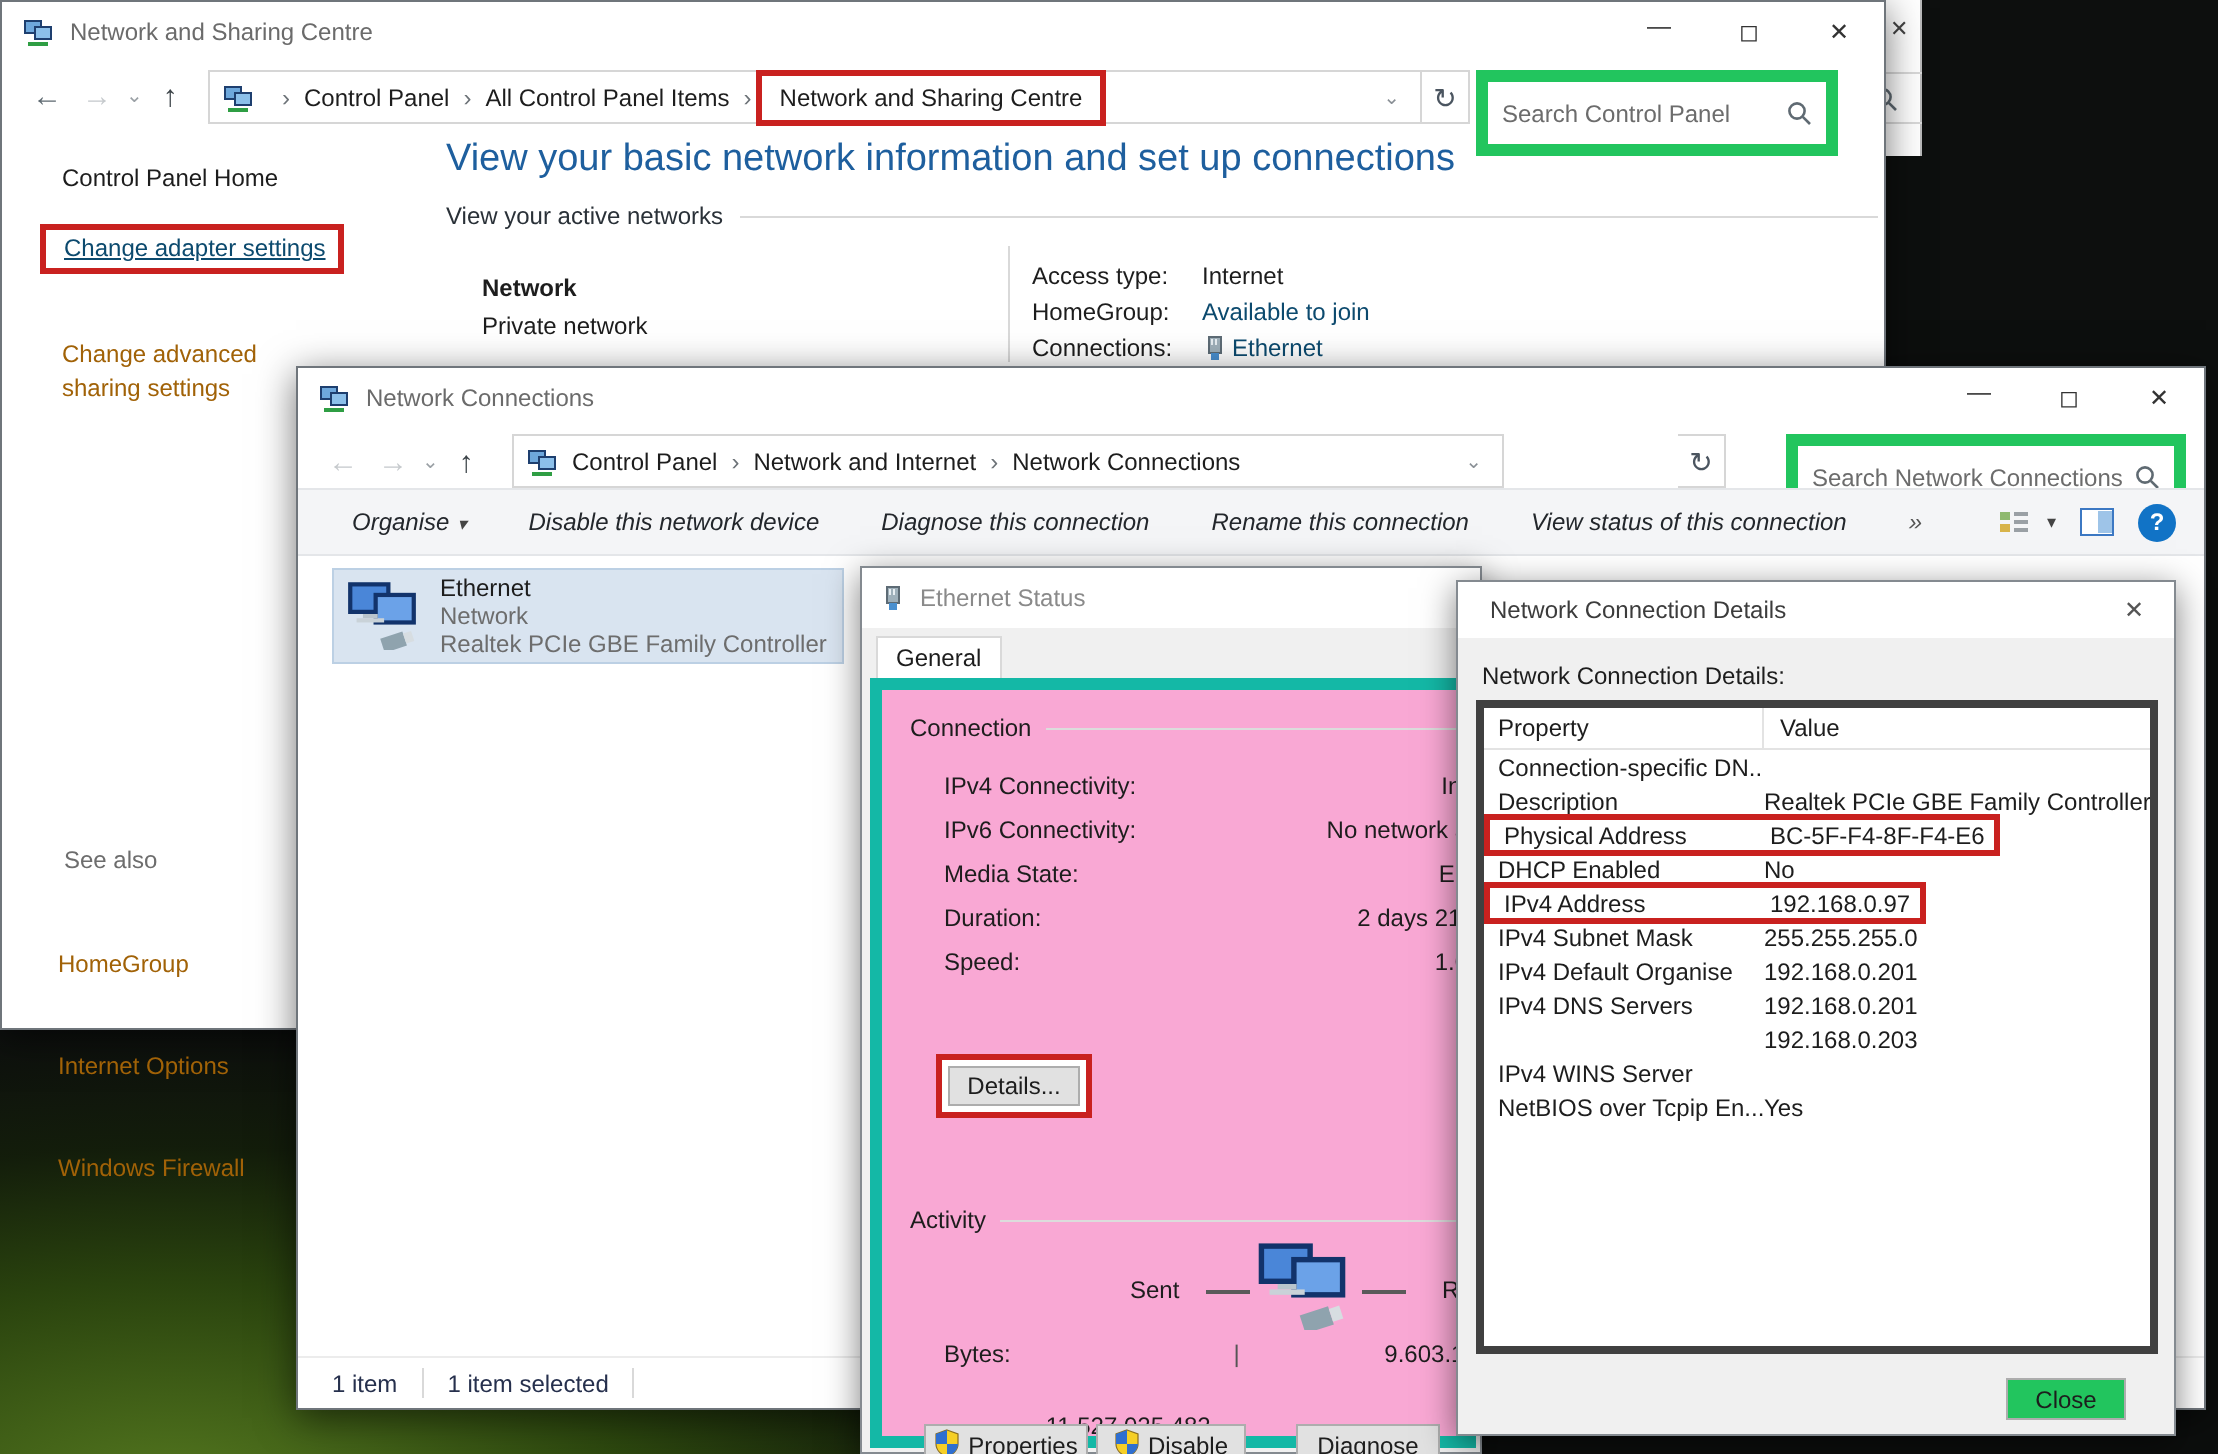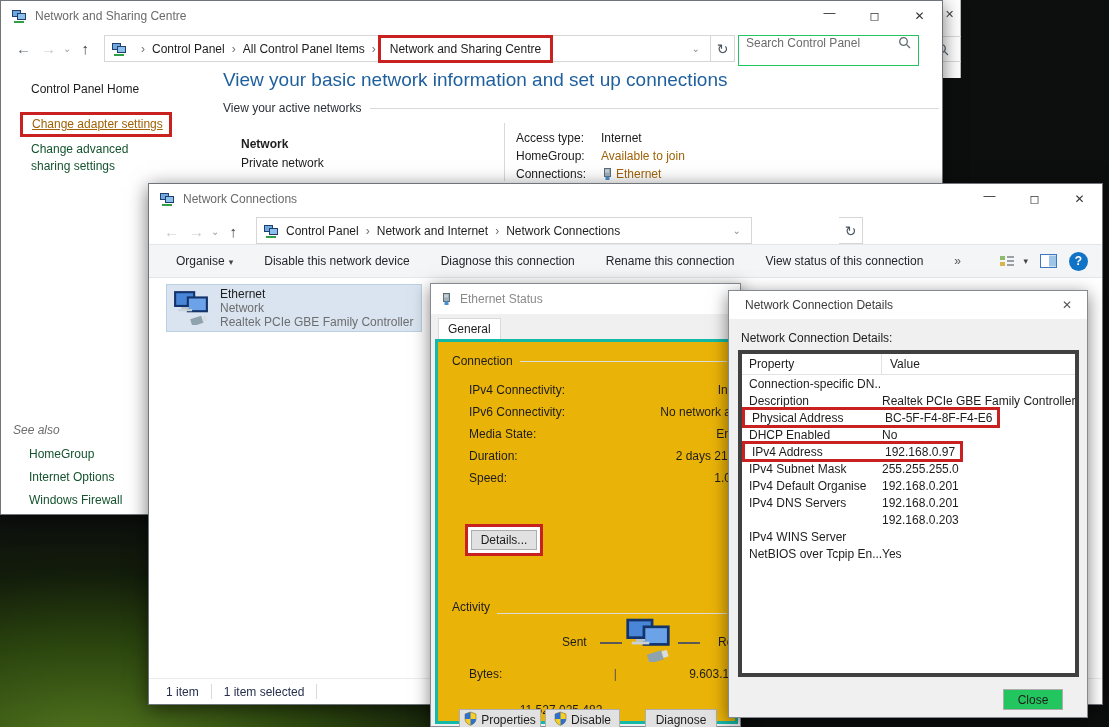--- a/index.html
+++ b/index.html
@@ -30,69 +30,69 @@
   .nav-arrow.up { color:#3d4449; margin:0 8px; }
   .crumb-bar { height:27px; border:1px solid #d6d6d6; background:#fff; display:flex; align-items:center; padding:0 4px 0 6px; }
   .crumb-bar .loc-icon { margin-right:2px; display:flex; }
   .crumb-unit { display:flex; align-items:center; }
   .crumb { padding:0 5px; white-space:nowrap; color:#1d1d1d; }
   .crumb-unit::after { content:"›"; color:#6d7378; font-size:12px; padding:0 2px; }
   .crumb-unit:last-child::after { content:""; padding:0; }
   .crumb.red-boxed { border:3px solid var(--annot); padding:4px 9px; margin:-4px 0; }
   .crumb-chevron { margin-left:auto; color:#8a9096; font-size:10px; padding:0 6px; }
   .refresh-seg { height:27px; width:24px; border:1px solid #d6d6d6; border-left:none; display:flex; align-items:center; justify-content:center; color:#4b5560; font-size:14px; background:#fff; }
-  .searchbox { height:31px; border:1px solid #22c55e; background:#fff; display:flex; align-items:flex-start; padding:0 7px; }
+  .searchbox { height:43px; border:6px solid #22c55e; background:#fff; display:flex; align-items:center; padding:0 7px; }
   .searchbox input { flex:1; border:none; outline:none; font:12px "Liberation Sans",sans-serif; color:#444; background:transparent; min-width:0; }
   .searchbox input::placeholder { color:#6c6c6c; }
 
   
   .nsc { left:0; top:0; width:943px; height:515px; }
   .nsc .crumb-bar { position:absolute; left:103px; top:34px; width:607px; }
   .nsc .refresh-seg { position:absolute; left:710px; top:34px; }
   .nsc .searchbox { position:absolute; left:737px; top:34px; width:181px; }
   .side-item { position:absolute; white-space:nowrap; }
   .red-box-link { position:absolute; border:3px solid var(--annot); padding:2px 6px 3px 9px; background:#fff; }
-  .link-blue { color:#a16207; }
+  .link-blue { color:#0c4a6e; }
   .link-underline { text-decoration:underline; }
-  .navy { color:#14532d; }
+  .navy { color:#a16207;margin-top:28px; }
   .gray { color:#6d6d6d; }
   .nsc-head { position:absolute; left:222px; top:68px; font-size:19px; color:#1e5f9e; }
   .active-row { position:absolute; left:222px; top:100px; width:716px; display:flex; align-items:center; color:#2a3138; }
   .active-row .rule { flex:1; height:1px; background:#d9d9d9; margin-left:8px; }
   .net-name { position:absolute; left:240px; top:136px; font-weight:bold; }
   .net-type { position:absolute; left:240px; top:155px; }
   .vdiv { position:absolute; left:503px; top:122px; width:1px; height:58px; background:#d9d9d9; }
   .info-rows { position:absolute; left:515px; top:128px; }
   .info-row { display:flex; height:18px; align-items:center; }
   .info-label { width:85px; }
   .enet-mini { display:none; margin-right:4px; }
   .enet-mini.show { display:inline-flex; }
   .info-value { display:flex; align-items:center; }
 
   
   .nc { left:148px; top:183px; width:955px; height:522px; }
   .nc .crumb-bar { position:absolute; left:107px; top:33px; width:496px; }
   .nc .refresh-seg { position:absolute; left:690px; top:33px; }
   .nc .searchbox { position:absolute; left:744px; top:33px; width:200px; }
   .toolbar { position:absolute; left:0; top:60px; width:100%; height:34px; background:#f4f5f7; border-top:1px solid #e4e6e9; border-bottom:1px solid #e4e6e9; display:flex; align-items:center; padding:0 14px 0 27px; color:#23272c; }
-  .tool-item { margin-right:31px; white-space:nowrap; }
+  .tool-item { margin-right:31px; white-space:nowrap;font-style:italic; }
   .tool-caret { font-size:9px; color:#444; margin-left:4px; }
   .tool-right { margin-left:auto; display:flex; align-items:center; gap:12px; }
   .help-circle { width:19px; height:19px; border-radius:50%; background:#1173c6; color:#fff; font-weight:bold; font-size:12px; display:flex; align-items:center; justify-content:center; }
   .eth-item { position:absolute; left:17px; top:100px; width:256px; height:48px; background:#d9e4f0; border:1px solid #bcd0e4; display:flex; align-items:center; padding-left:5px; }
   .eth-text { margin-left:10px; line-height:14px; }
   .statusbar { position:absolute; left:0; bottom:0; width:100%; height:26px; background:#fff; border-top:1px solid #ececec; display:flex; align-items:center; color:#26304d; padding-left:17px; }
   .statusbar .sep { width:1px; height:15px; background:#d9d9d9; margin:0 12px; }
 
   
   .es { left:430px; top:283px; width:311px; height:444px; }
   .es .titlebar { height:30px; background:#fff; }
   .tabstrip { position:absolute; left:0; top:30px; width:100%; height:26px; background:#f0f0f0; }
   .tab { position:absolute; left:7px; top:4px; height:23px; background:#fff; border:1px solid #d9d9d9; border-bottom:none; padding:3px 9px 0; font-size:12px; }
-  .tabpage { position:absolute; left:4px; top:55px; width:303px; height:385px; background:#eab308; border:3px solid #14b8a6; }
+  .tabpage { position:absolute; left:4px; top:55px; width:303px; height:385px; background:#f9a8d4; border:6px solid #14b8a6; }
   .group-label { position:absolute; display:flex; align-items:center; width:275px; color:#1d1d1d; }
   .group-label .rule { flex:1; height:1px; background:#dcdcdc; margin-left:7px; }
   .es-rows { position:absolute; left:31px; top:37px; width:262px; }
   .es-row { display:flex; height:22px; align-items:center;gap:12px; }
   .es-row .v { flex:1; text-align:right; white-space:nowrap; overflow:visible; }
   .red-wrap { position:absolute; left:27px; top:182px; border:3px solid var(--annot); padding:3px; background:#fff; }
   .btn { background:#e1e1e1; border:1px solid #adadad; font:12px "Liberation Sans",sans-serif; color:#1d1d1d; display:inline-flex; align-items:center; justify-content:center; }
   .details-btn { width:66px; height:20px; background:#e1e1e1; }
   .sentrec { position:absolute; left:0; top:280px; width:100%; height:60px; }
   .sentrec .lbl { position:absolute; top:13px; }
@@ -238,21 +238,21 @@
             <use href="#ico-mag"></use>
           </svg>
         </span>
     </div>
 
     <div class="side-item" style="left:30px; top:81px;">Control Panel Home</div>
     <div class="red-box-link" style="left:19px; top:111px;">
       <span class="link-blue link-underline">Change adapter settings</span>
     </div>
     <div class="side-item navy" style="left:30px; top:140px; width:130px; white-space:normal; line-height:17px;">Change advanced sharing settings</div>
-    <div class="side-item gray" style="left:12px; top:422px;font-style:italic;">See also</div>
+    <div class="side-item gray" style="left:31px; top:422px;">See also</div>
     <div style="position:absolute; left:28px; top:446px;">
 
         <div class="navy" style="height:23px;">HomeGroup</div>
 
         <div class="navy" style="height:23px;">Internet Options</div>
 
         <div class="navy" style="height:23px;">Windows Firewall</div>
       </div>
 
     <div class="nsc-head">View your basic network information and set up connections</div>
@@ -337,20 +337,28 @@
             <span class="crumb">Network and Internet</span>
           </span>
 
           <span class="crumb-unit">
             <span class="crumb">Network Connections</span>
           </span>
         </span>
       <span class="crumb-chevron">⌄</span>
     </div>
     <div class="refresh-seg">↻</div>
+    <div class="searchbox">
+      <input placeholder="Search Network Connections" style="">
+      <span style="display:flex">
+          <svg width="13" height="13">
+            <use href="#ico-mag"></use>
+          </svg>
+        </span>
+    </div>
 
     <div class="toolbar">
       <span class="tool-item">
         <span>Organise</span><span class="tool-caret">▾</span>
       </span>
       <span style="display:flex">
 
       <span class="tool-item">Disable this network device</span>
           <span class="tool-item">Diagnose this connection</span>
           <span class="tool-item">Rename this connection</span>
@@ -437,21 +445,21 @@
           </div>
 
           <div class="es-row">
             <span>Speed:</span>
             <span class="v">1.0</span>
           </div>
         </div>
       <div class="red-wrap">
         <button class="btn details-btn">Details...</button>
       </div>
-      <div class="group-label" style="left:14px; top:258px;align-items:flex-end;">
+      <div class="group-label" style="left:14px; top:258px;">
         <span>Activity</span>
           <span class="rule"></span>
       </div>
       <div class="sentrec">
         <span class="lbl" style="left:124px">Sent</span>
         <span class="dashline" style="left:162px"></span>
         <span style="position:absolute; left:186px; top:-6px;">
           <svg width="48" height="46" viewBox="0 0 34 34">
               <use href="#ico-eth-big"></use>
             </svg>

